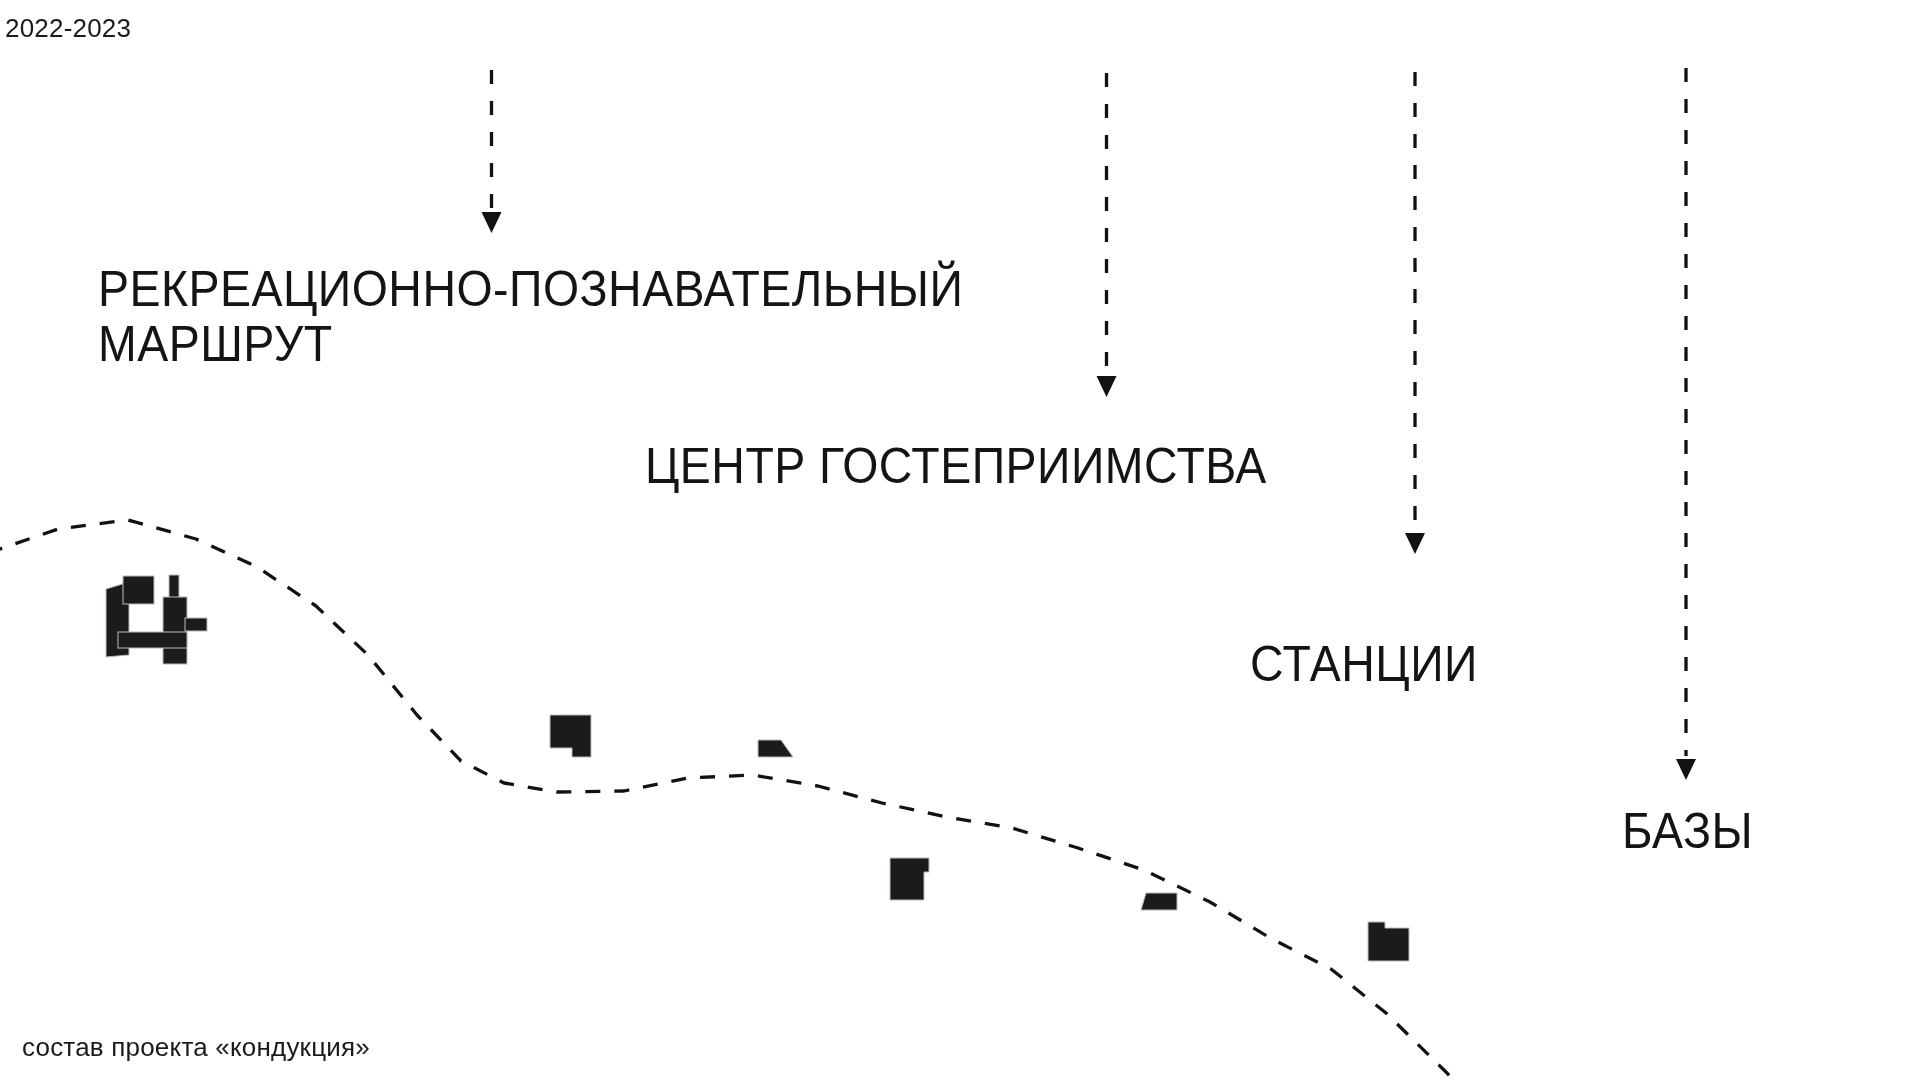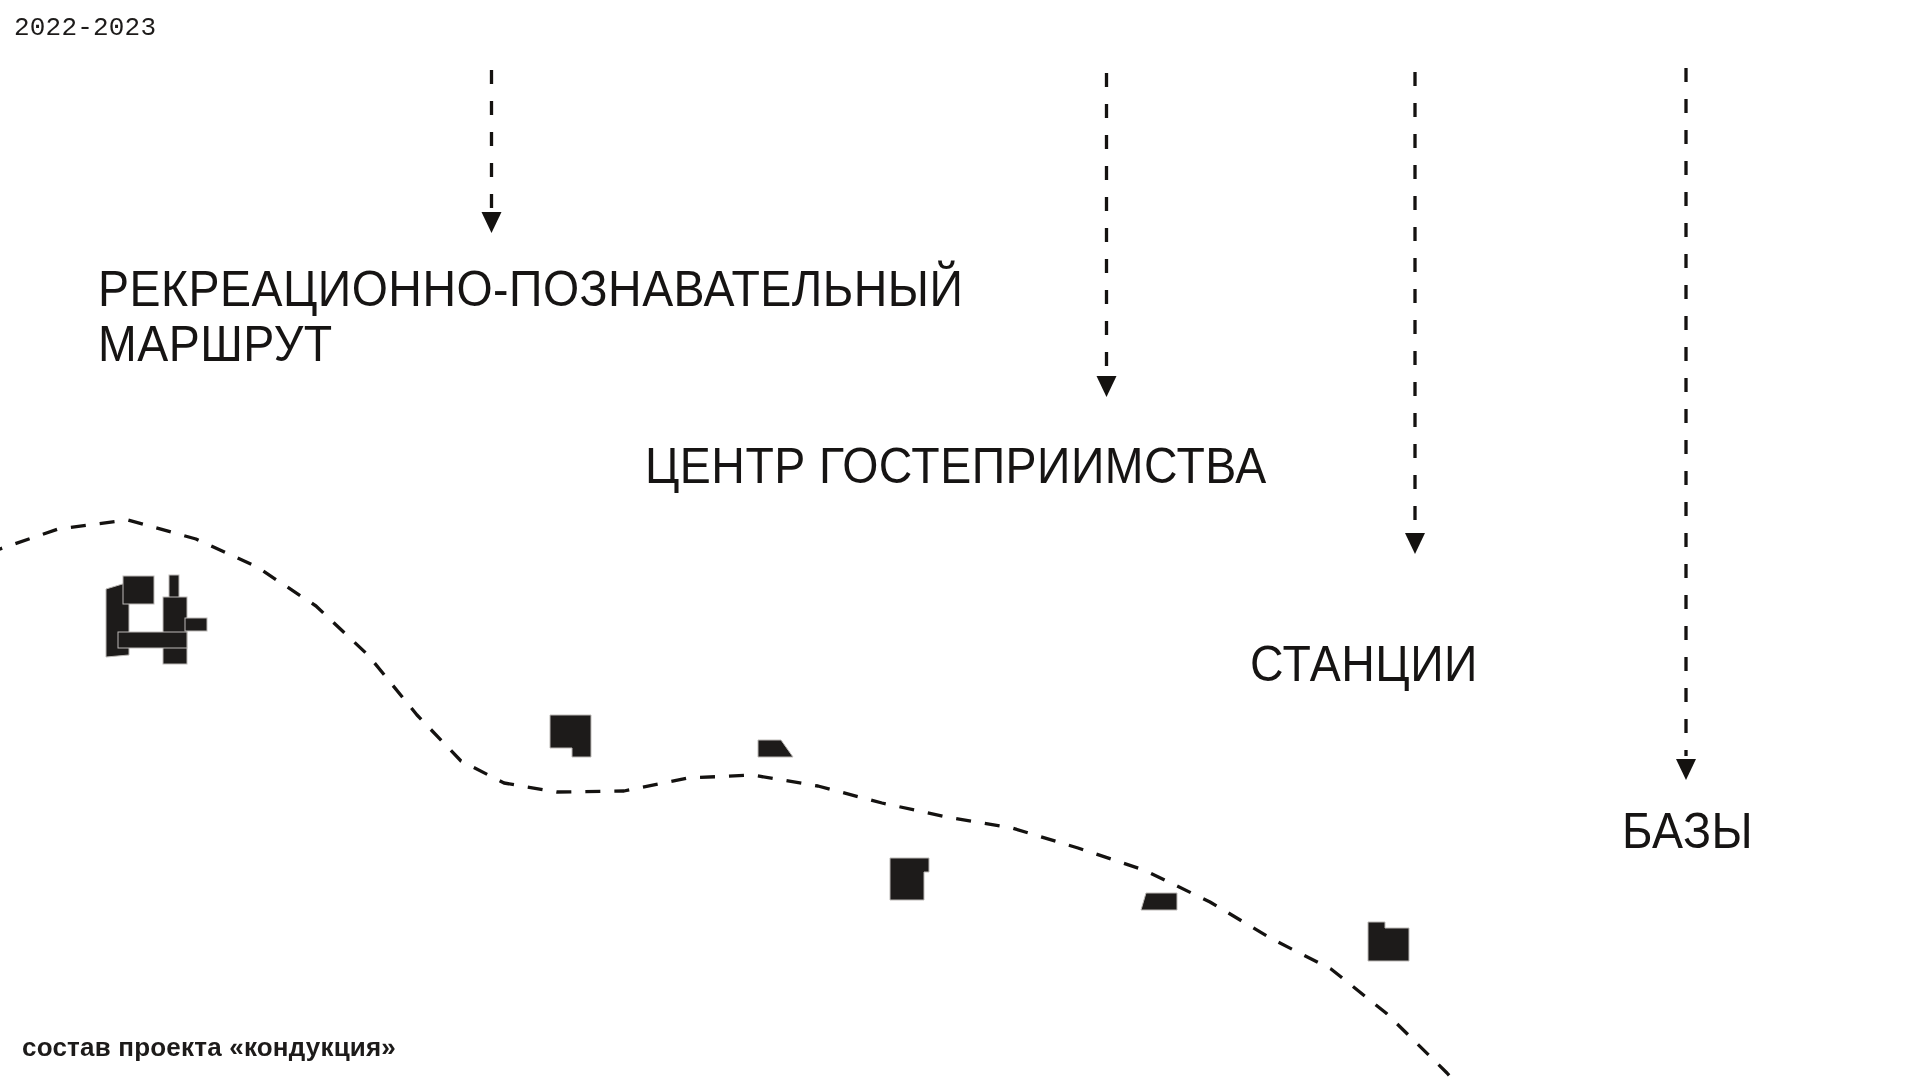--- a/index.html
+++ b/index.html
@@ -22,22 +22,22 @@
     height: 1080px;
   }
   .small-text {
     position: absolute;
     font-size: 26px;
     line-height: 30px;
     color: #1d1b1a;
     letter-spacing: 0.2px;
     white-space: nowrap;
   }
-  .year { left: 14px; top: 13px; font-family: Liberation Mono, monospace; }
-  .footer { left: 22px; top: 1032px; font-weight: bold; }
+  .year { left: 5px; top: 13px; }
+  .footer { left: 22px; top: 1032px; }
   .heading {
     position: absolute;
     font-size: 50px;
     line-height: 55px;
     font-weight: 400;
     color: #161413;
     white-space: nowrap;
     transform: scaleX(0.93);
     transform-origin: left top;
     letter-spacing: 0.5px;

